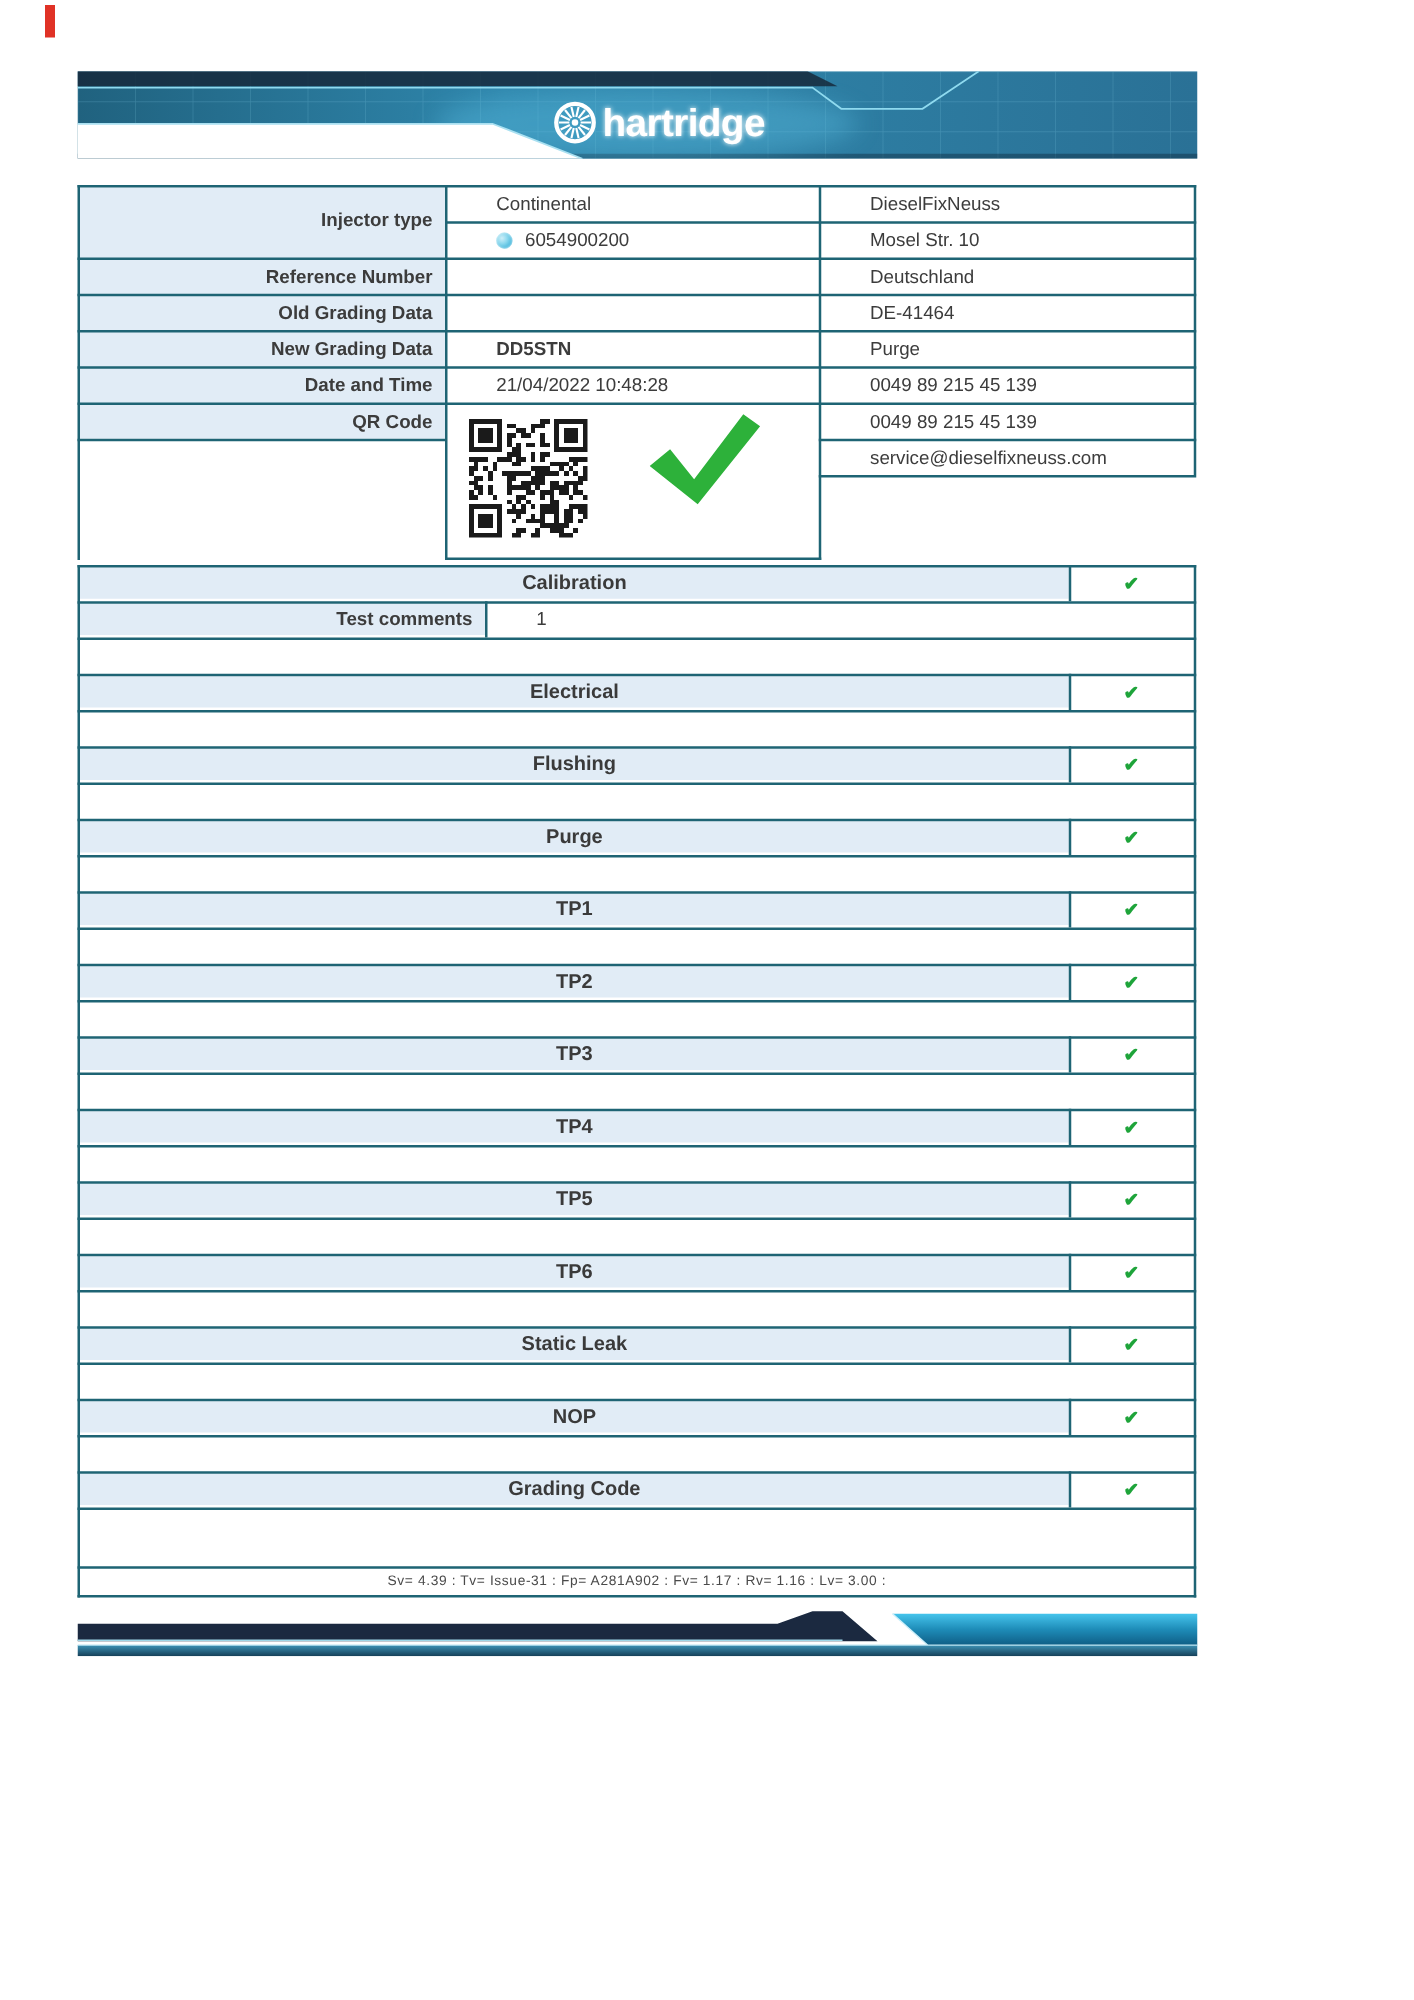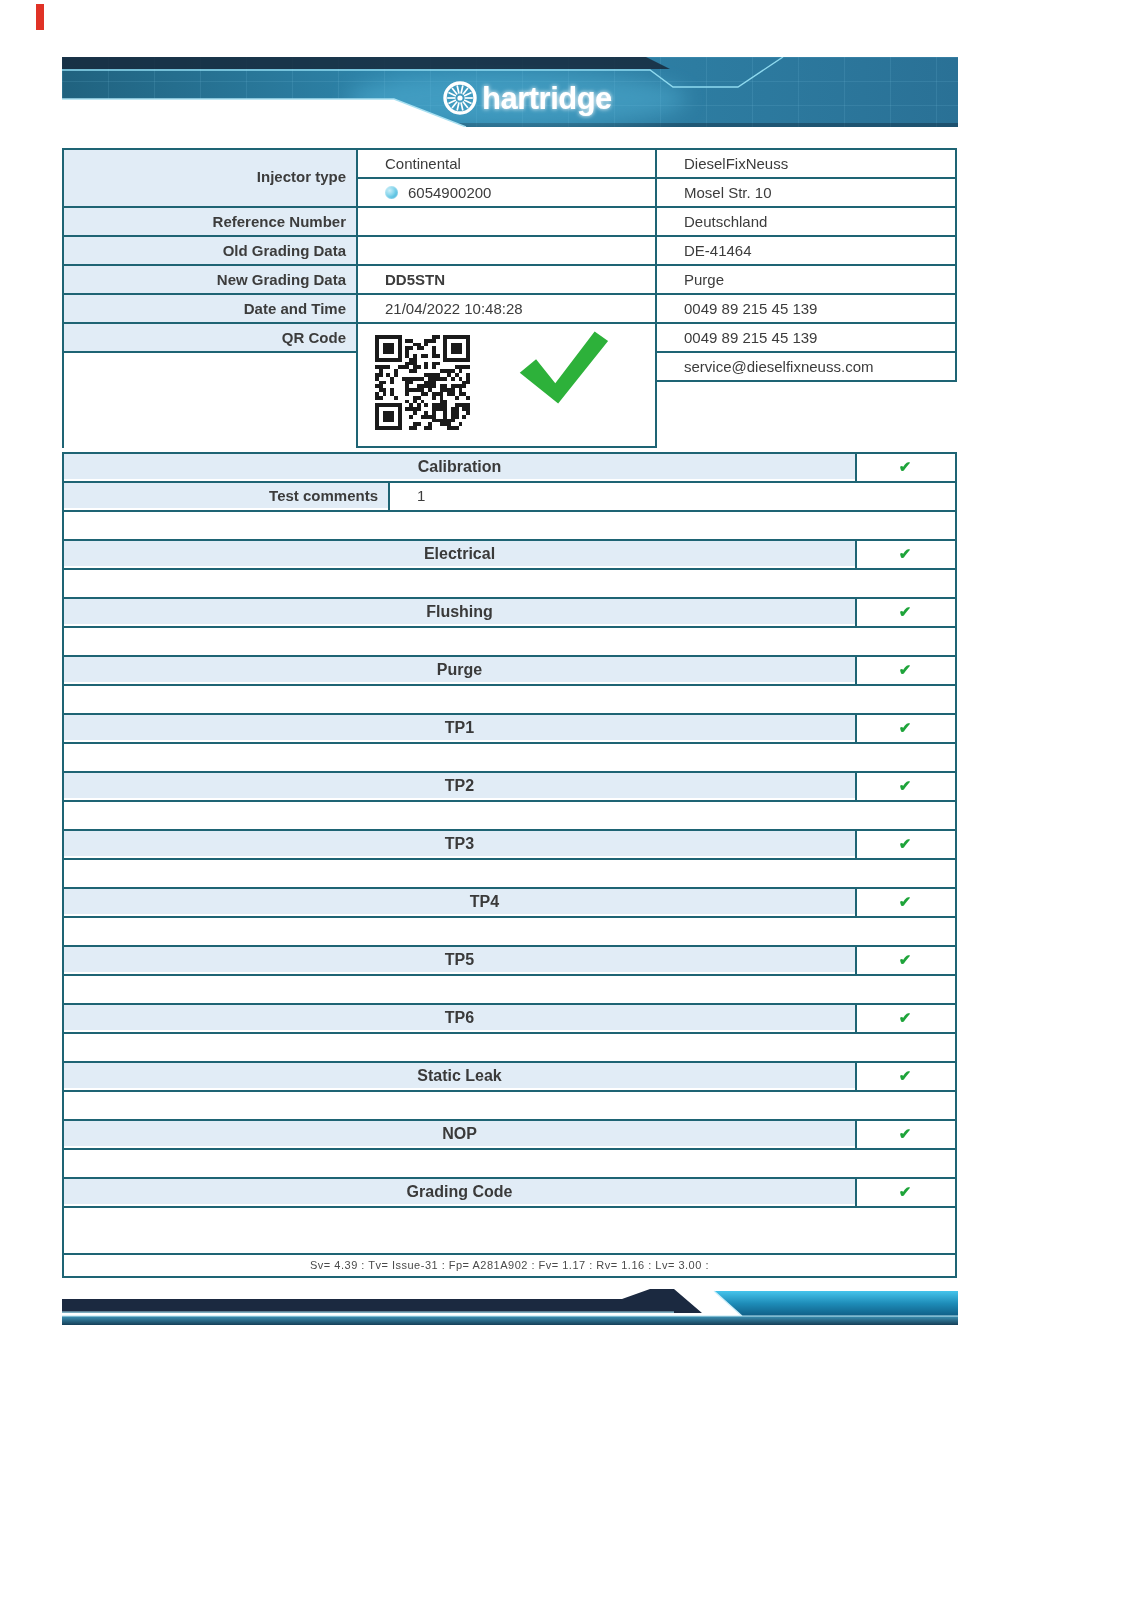--- a/index.html
+++ b/index.html
@@ -5,21 +5,21 @@
   html,body{margin:0;padding:0;background:#ffffff;}
   .page{position:relative;width:1131px;height:1600px;background:#ffffff;overflow:hidden;
         font-family:"Liberation Sans", sans-serif;color:#3d3d3d;}
   .abs{position:absolute;}
   .hline{position:absolute;background:#1e6474;height:2px;}
   .vline{position:absolute;background:#1e6474;width:2px;}
   .cellbg{position:absolute;background:#e1ecf6;}
   .lbl{position:absolute;display:flex;align-items:center;justify-content:flex-end;
        padding-right:10px;box-sizing:border-box;font-weight:bold;font-size:15px;color:#3c3c3c;}
   .val{position:absolute;display:flex;align-items:center;justify-content:flex-start;
-       padding-left:29px;box-sizing:border-box;font-size:15px;color:#3c3c3c;}
+       padding-left:29px;box-sizing:border-box;font-size:15px;color:#3c3c3c;margin-left:12px;}
   .sechdr{position:absolute;display:flex;align-items:center;justify-content:center;
        font-weight:bold;font-size:16px;color:#3a3a3a;}
   .chkcell{position:absolute;display:flex;align-items:center;justify-content:center;
        font-size:15px;font-weight:bold;color:#1ea43a;}
   .redmark{position:absolute;left:36px;top:4px;width:8px;height:26px;background:#e03226;}
   .serial-icon{display:inline-block;width:13px;height:13px;border-radius:50%;
        background:radial-gradient(circle at 35% 35%, #cdeef8 0%, #8ed9ee 35%, #49b9dd 70%, #2d9cc4 100%);
        box-shadow:inset 0 0 2px rgba(255,255,255,.9);margin-right:10px;flex:0 0 auto;}
   .version{position:absolute;display:flex;align-items:center;justify-content:center;
        font-size:11px;color:#4a4a4a;letter-spacing:.5px;}
@@ -376,21 +376,21 @@
       <div class="vline" style="left: 793px; top: 261px; height: 29px;"></div>
       <div class="cellbg" style="left: 2px; top: 321px; width: 791px; height: 25px;"></div>
       <div class="sechdr" style="left: 2px; top: 321px; width: 791px; height: 25px;">TP2</div>
       <div class="chkcell" style="left: 793px; top: 319px; width: 100px; height: 29px;">✔</div>
       <div class="vline" style="left: 793px; top: 319px; height: 29px;"></div>
       <div class="cellbg" style="left: 2px; top: 379px; width: 791px; height: 25px;"></div>
       <div class="sechdr" style="left: 2px; top: 379px; width: 791px; height: 25px;">TP3</div>
       <div class="chkcell" style="left: 793px; top: 377px; width: 100px; height: 29px;">✔</div>
       <div class="vline" style="left: 793px; top: 377px; height: 29px;"></div>
       <div class="cellbg" style="left: 2px; top: 437px; width: 791px; height: 25px;"></div>
-      <div class="sechdr" style="left: 2px; top: 437px; width: 791px; height: 25px; padding-left: 25px;">TP4</div>
+      <div class="sechdr" style="left: 2px; top: 437px; width: 791px; height: 25px;">TP4</div>
       <div class="chkcell" style="left: 793px; top: 435px; width: 100px; height: 29px;">✔</div>
       <div class="vline" style="left: 793px; top: 435px; height: 29px;"></div>
       <div class="cellbg" style="left: 2px; top: 495px; width: 791px; height: 25px;"></div>
       <div class="sechdr" style="left: 2px; top: 495px; width: 791px; height: 25px;">TP5</div>
       <div class="chkcell" style="left: 793px; top: 493px; width: 100px; height: 29px;">✔</div>
       <div class="vline" style="left: 793px; top: 493px; height: 29px;"></div>
       <div class="cellbg" style="left: 2px; top: 553px; width: 791px; height: 25px;"></div>
       <div class="sechdr" style="left: 2px; top: 553px; width: 791px; height: 25px;">TP6</div>
       <div class="chkcell" style="left: 793px; top: 551px; width: 100px; height: 29px;">✔</div>
       <div class="vline" style="left: 793px; top: 551px; height: 29px;"></div>

